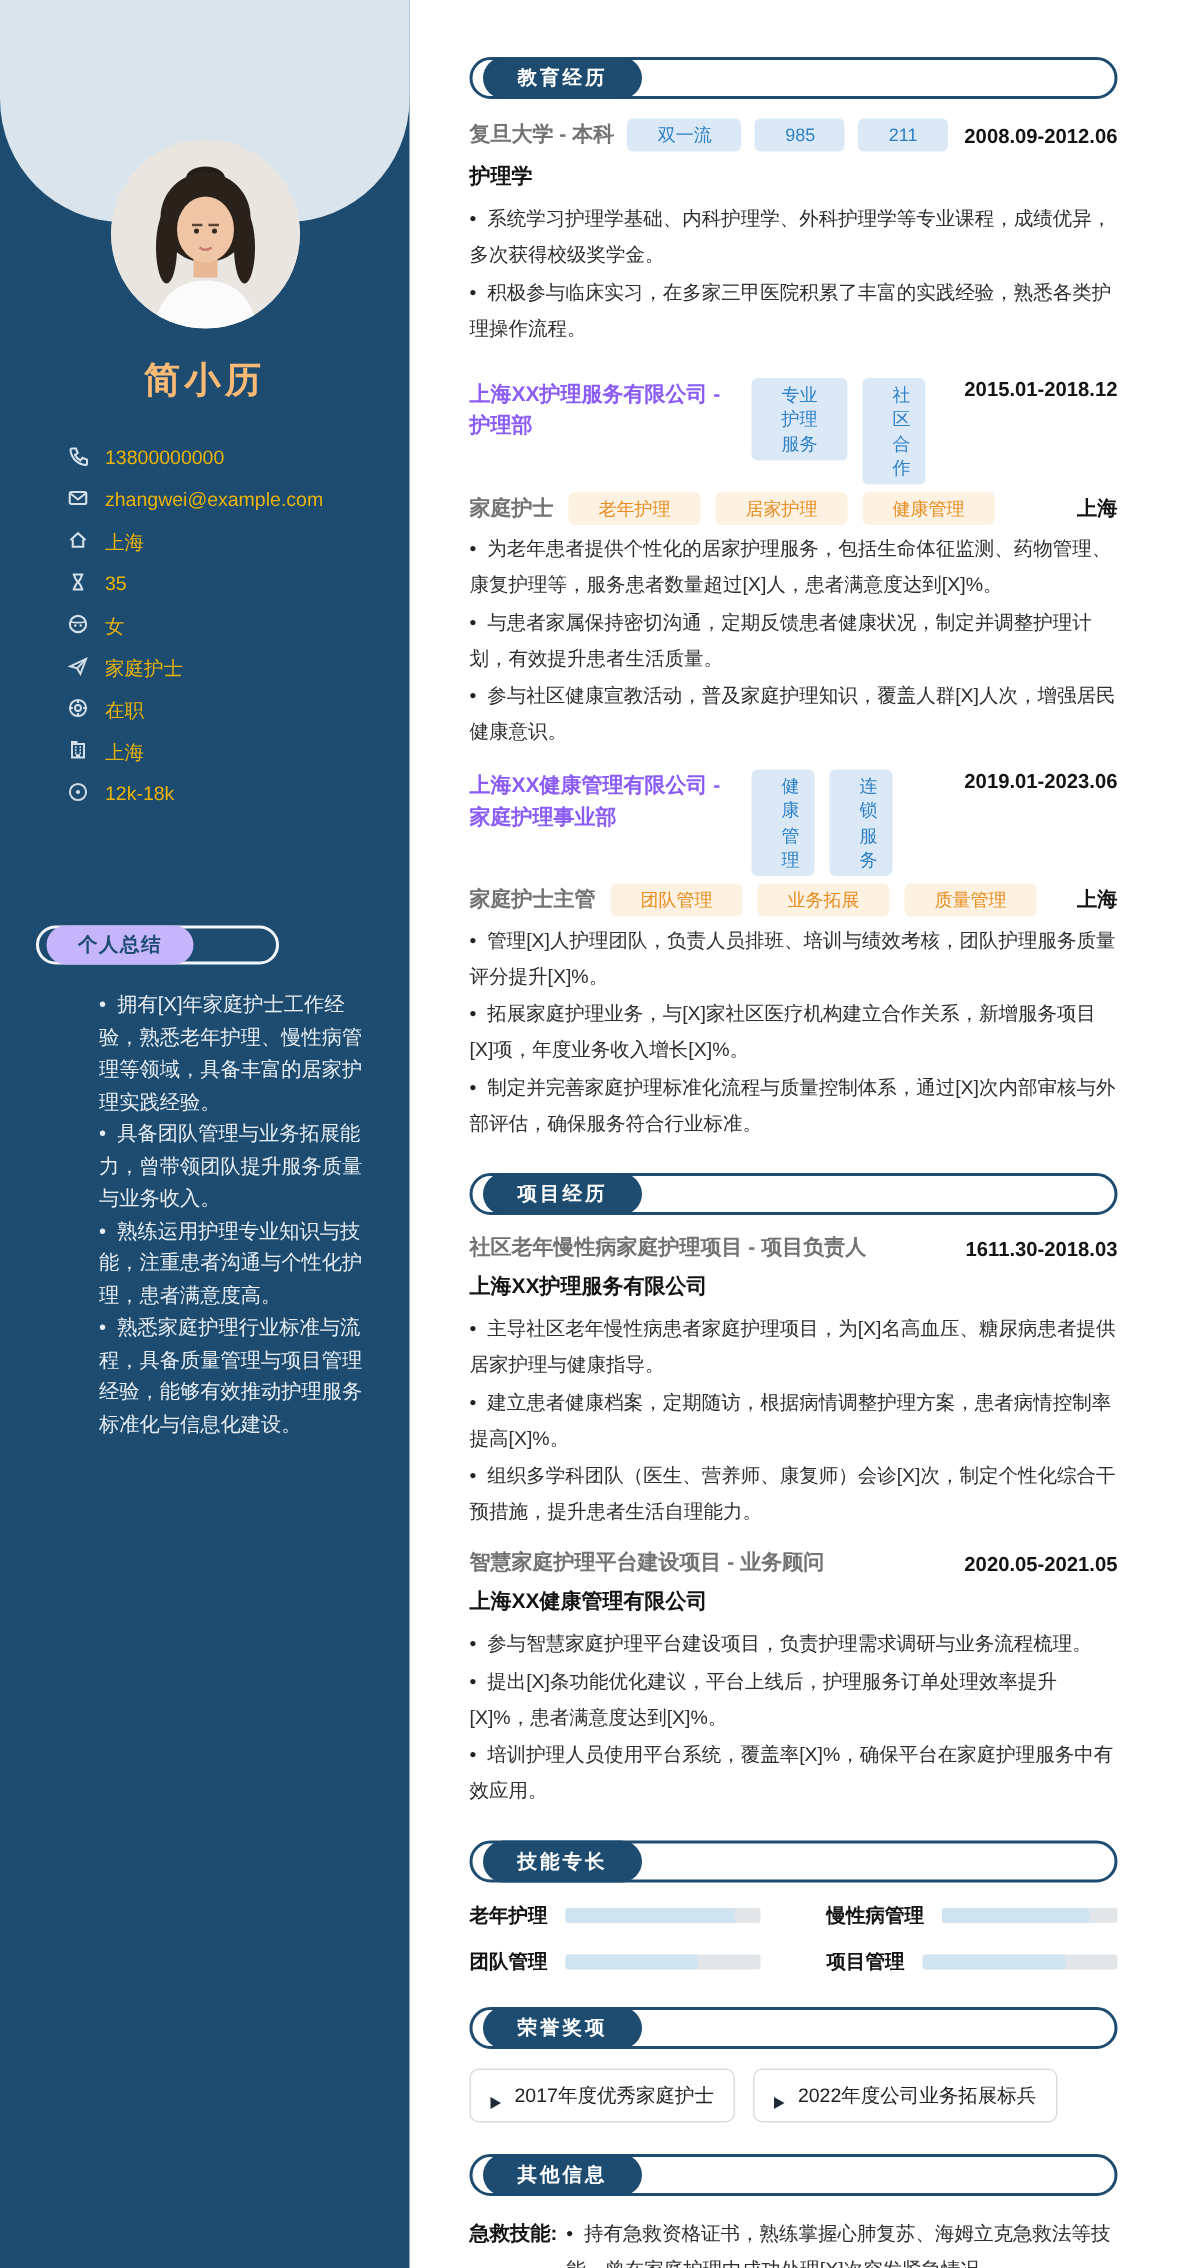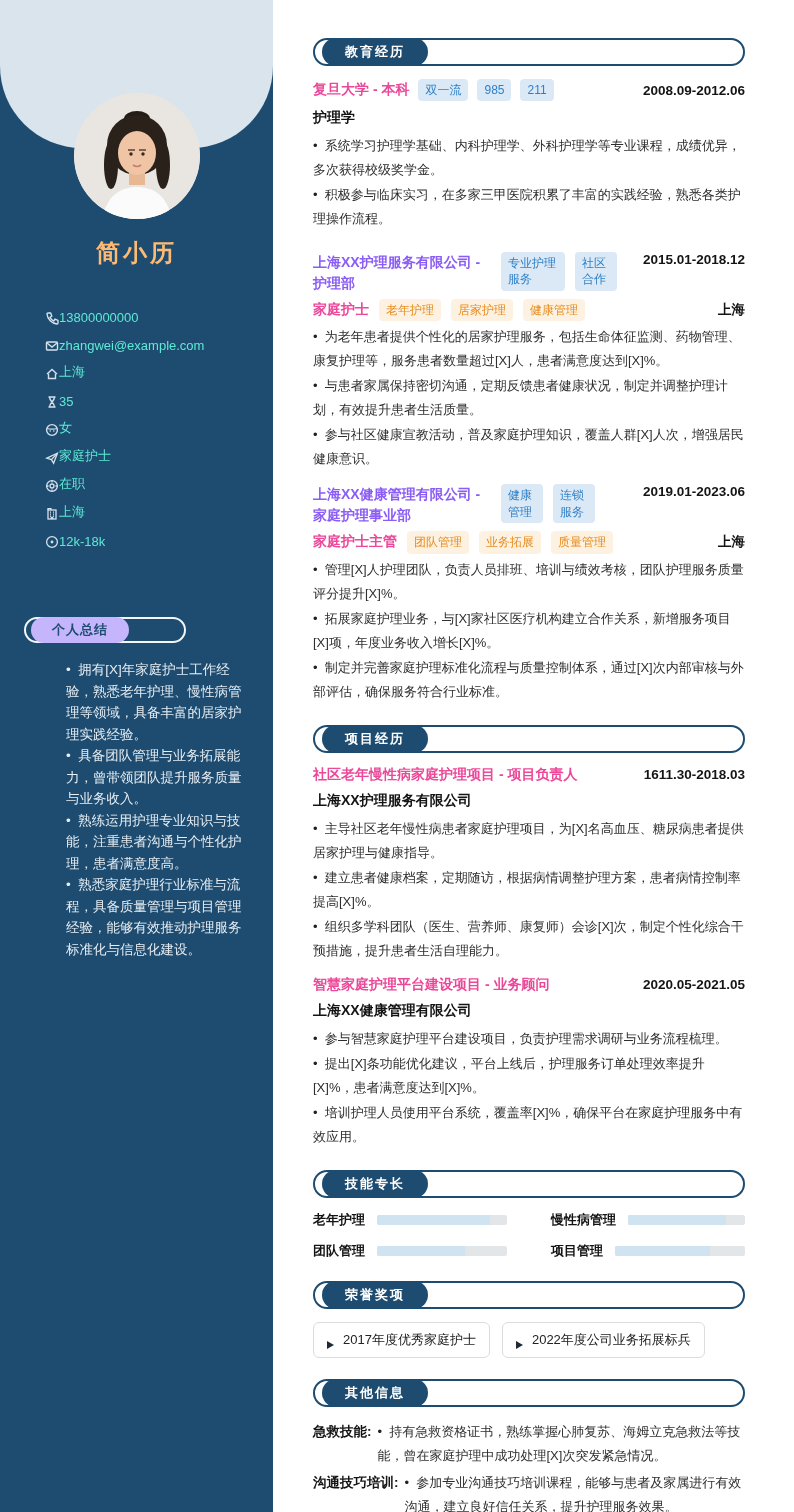--- a/index.html
+++ b/index.html
@@ -15,47 +15,47 @@
 
   
   .sidebar{position:absolute;left:0;top:0;bottom:0;width:273px;background:var(--navy)}
   .blob{position:absolute;top:0;left:0;width:273px;height:148px;background:var(--blob);
         border-radius:0 0 82px 82px}
   .sb-inner{position:relative}
   .avatar{position:relative;width:126px;height:126px;border-radius:50%;margin:93px auto 0;
           overflow:hidden;background:#eae7e3}
   .name{margin-top:18px;text-align:center;font-size:24px;font-weight:700;color:#fdba74;letter-spacing:3px}
   .contacts{margin:28px 0 0 45px}
-  .c-item{display:flex;align-items:flex-end;gap:0;height:28px;font-size:13px;color:#5eead4}
+  .c-item{display:flex;align-items:flex-start;gap:11px;height:28px;font-size:13px;color:#eab308}
   .c-ic{width:14px;height:14px;display:flex;align-items:center;justify-content:center}
   .c-ic svg{display:block}
   .sb-h{position:relative;height:26px;width:162px;margin:68px 0 16px 24px;
         border:2px solid #f2f6f9;border-radius:15px}
   .sb-pill{position:absolute;left:5px;top:-2px;bottom:-2px;width:98px;background:#c4b5fd;
            border-radius:15px;color:var(--navy);display:flex;align-items:center;justify-content:center;
            font-size:13px;font-weight:700;letter-spacing:1px}
   .sb-sum{margin:0 24px 0 66px;font-size:13.5px;line-height:21.5px;color:#e6edf3}
   .sb-sum p::before{content:"\2022\00a0\00a0"}
 
   
   .main{position:absolute;left:313px;top:0;width:432px;padding-top:38px}
   .sec{margin-bottom:21px}
   .sec-h{position:relative;height:28px;border:2px solid var(--navy);border-radius:15px;margin-bottom:13px}
   .sec-pill{position:absolute;left:7px;top:-2px;bottom:-2px;width:106px;background:var(--navy);
             border-radius:15px;color:#fff;display:flex;align-items:center;justify-content:center;
             font-size:13px;font-weight:700;letter-spacing:2px}
   .t-row{display:flex;align-items:center;gap:9px;margin-bottom:8px}
   .w-row{display:flex;align-items:flex-start;gap:10px;margin-bottom:5px}
   .r-row{display:flex;align-items:center;gap:10px;margin-bottom:4px}
-  .t-main{font-size:14px;font-weight:700;color:#ec4899}
+  .t-main{font-size:14px;font-weight:700;color:#737373}
   .w-company{width:178px;font-size:14px;font-weight:700;color:#8b5cf6;line-height:1.5}
   .t-date{margin-left:auto;font-size:13.5px;font-weight:700;color:#141414;white-space:nowrap}
   .r-loc{margin-left:auto;font-size:13.5px;font-weight:700;color:#141414}
   .t-sub{font-size:14px;font-weight:700;color:#141414;margin-bottom:7px}
-  .tag{font-size:12px;padding:3px 7px;border-radius:4px;line-height:1.35;flex-shrink:0}
+  .tag{font-size:12px;padding:3px 20px;border-radius:4px;line-height:1.35;flex-shrink:0}
   .tag-blue{background:var(--tagBlueBg);color:var(--tagBlueTx)}
   .tag-orange{background:var(--tagOrgBg);color:var(--tagOrgTx)}
   .mw64{max-width:64px}.mw42{max-width:42px}
   .li{font-size:13px;line-height:24px;color:#2e2e2e;margin-bottom:1px}
   .li::before{content:"\2022\00a0\00a0";color:#222}
   .entry{margin-bottom:13px}
   .entry:last-child{margin-bottom:0}
 
   .skills-grid{display:grid;grid-template-columns:1fr 1fr;column-gap:44px;row-gap:13px;margin-top:4px}
   .skill{display:flex;align-items:center;gap:12px}

